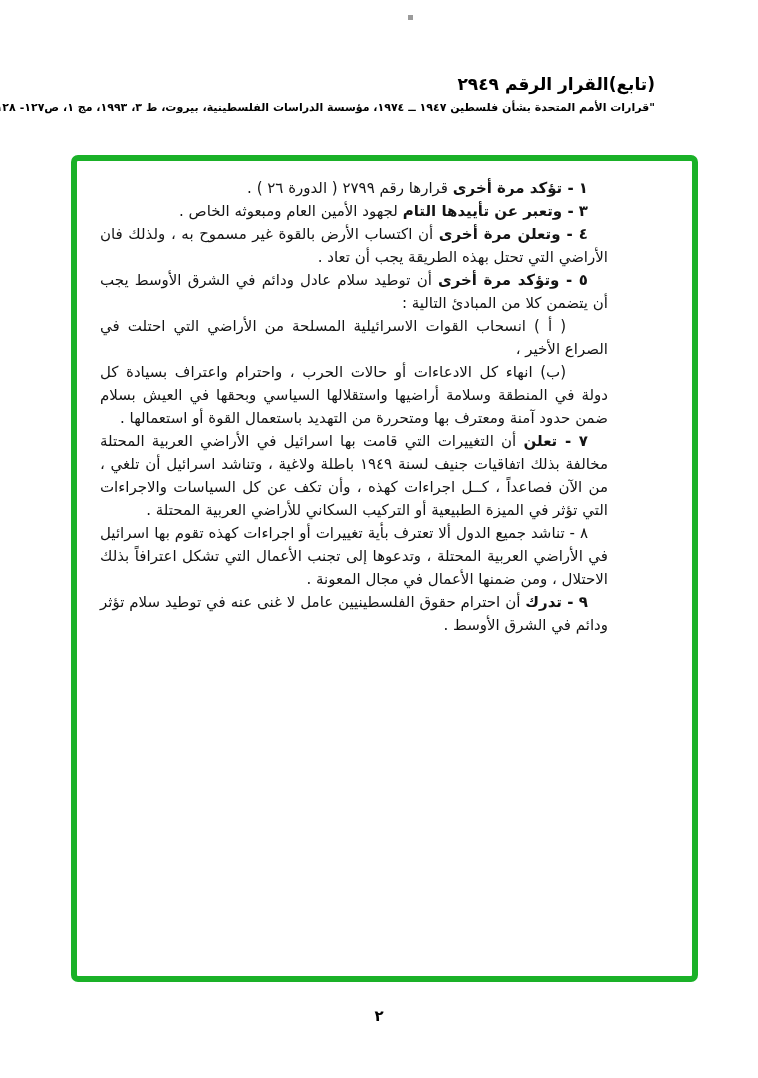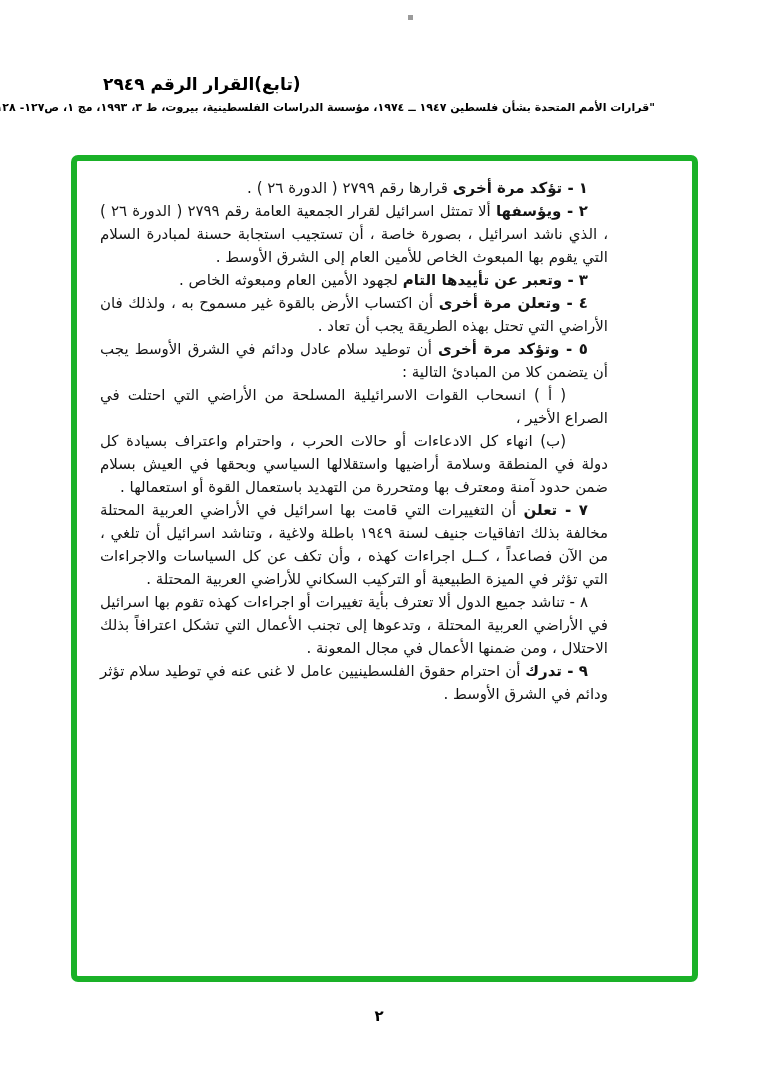--- a/index.html
+++ b/index.html
@@ -20,21 +20,21 @@
     top: 15px;
     width: 5px;
     height: 5px;
     background: #9b9b9b;
   }
   .doc-header {
     position: absolute;
     top: 74px;
     right: 103px;
     width: 552px;
-    text-align: left;
+    text-align: right;
   }
   .doc-title {
     font-size: 17px;
     font-weight: bold;
     color: #000000;
     letter-spacing: 0.5px;
     white-space: nowrap;
   }
   .doc-source {
     margin-top: 7px;
@@ -91,21 +91,20 @@
   <div class="scan-artifact"></div>
 
   <div class="doc-header">
     <div class="doc-title">(تابع)القرار الرقم  ٢٩٤٩</div>
     <div class="doc-source">"قرارات الأمم المتحدة بشأن فلسطين ١٩٤٧ ــ ١٩٧٤، مؤسسة الدراسات الفلسطينية، بيروت، ط ٣، ١٩٩٣، مج ١، ص١٢٧- ١٢٨"</div>
   </div>
 
   <div class="green-frame">
     <div class="frame-text">
       <p><span class="lead">١ - تؤكد مرة أخرى</span> <span>قرارها رقم ٢٧٩٩ ( الدورة ٢٦ ) .</span></p>
-      <p><span class="lead">٢ - ويؤسفها</span> <span>ألا تمتثل اسرائيل لقرار الجمعية العامة رقم ٢٧٩٩ ( الدورة ٢٦ ) ، الذي ناشد اسرائيل ، بصورة خاصة ، أن تستجيب استجابة حسنة لمبادرة السلام التي يقوم بها المبعوث الخاص للأمين العام إلى الشرق الأوسط .</span></p>
       <p><span class="lead">٣ - وتعبر عن تأييدها التام</span> <span>لجهود الأمين العام ومبعوثه الخاص .</span></p>
       <p><span class="lead">٤ - وتعلن مرة أخرى</span> <span>أن اكتساب الأرض بالقوة غير مسموح به ، ولذلك فان الأراضي التي تحتل بهذه الطريقة يجب أن تعاد .</span></p>
       <p><span class="lead">٥ - وتؤكد مرة أخرى</span> <span>أن توطيد سلام عادل ودائم في الشرق الأوسط يجب أن يتضمن كلا من المبادئ التالية :</span></p>
       <p class="sub"><span>( أ ) انسحاب القوات الاسرائيلية المسلحة من الأراضي التي احتلت في الصراع الأخير ،</span></p>
       <p class="sub"><span>(ب) انهاء كل الادعاءات أو حالات الحرب ، واحترام واعتراف بسيادة كل دولة في المنطقة وسلامة أراضيها واستقلالها السياسي وبحقها في العيش بسلام ضمن حدود آمنة ومعترف بها ومتحررة من التهديد باستعمال القوة أو استعمالها .</span></p>
       <p><span class="lead">٧ - تعلن</span> <span>أن التغييرات التي قامت بها اسرائيل في الأراضي العربية المحتلة مخالفة بذلك اتفاقيات جنيف لسنة ١٩٤٩ باطلة ولاغية ، وتناشد اسرائيل أن تلغي ، من الآن فصاعداً ، كــل اجراءات كهذه ، وأن تكف عن كل السياسات والاجراءات التي تؤثر في الميزة الطبيعية أو التركيب السكاني للأراضي العربية المحتلة .</span></p>
       <p><span>٨ - تناشد جميع الدول ألا تعترف بأية تغييرات أو اجراءات كهذه تقوم بها اسرائيل في الأراضي العربية المحتلة ، وتدعوها إلى تجنب الأعمال التي تشكل اعترافاً بذلك الاحتلال ، ومن ضمنها الأعمال في مجال المعونة .</span></p>
       <p><span class="lead">٩ - تدرك</span> <span>أن احترام حقوق الفلسطينيين عامل لا غنى عنه في توطيد سلام تؤثر ودائم في الشرق الأوسط .</span></p>
     </div>
   </div>

